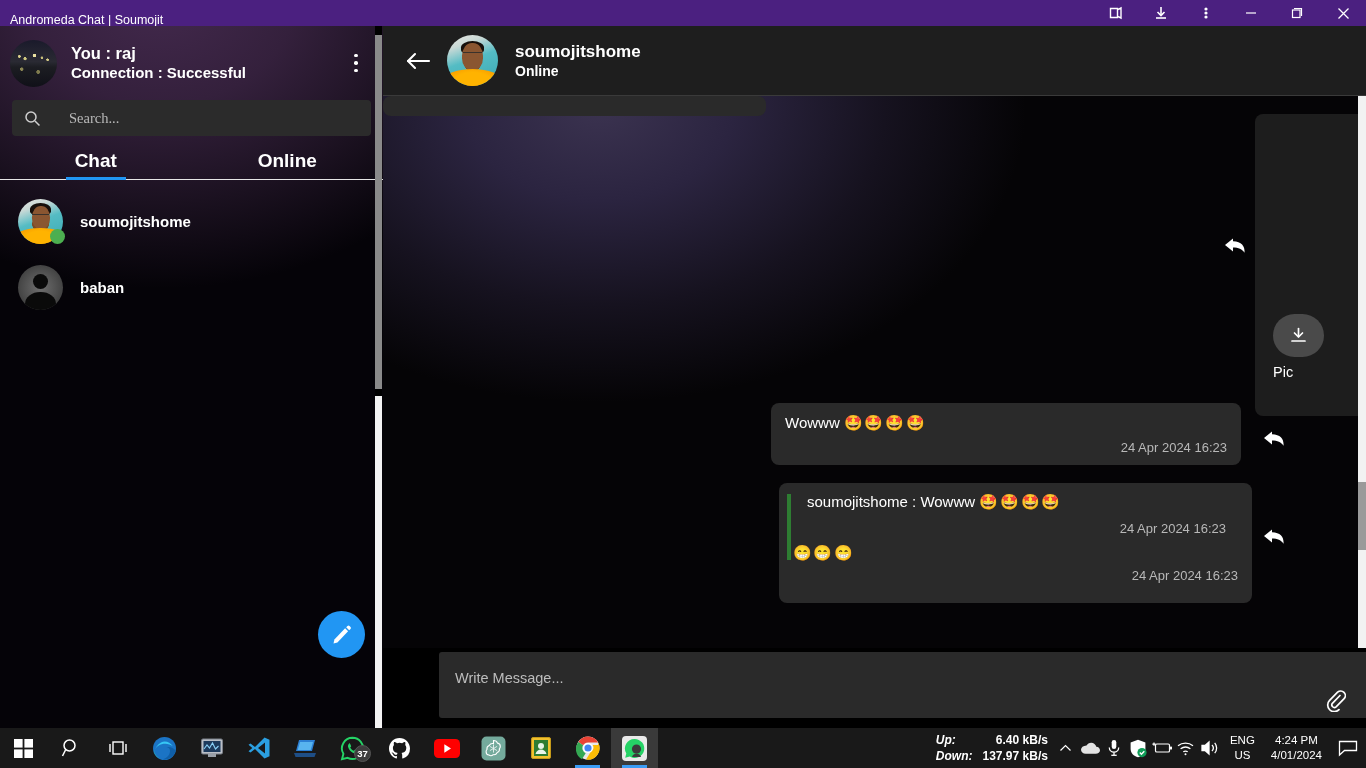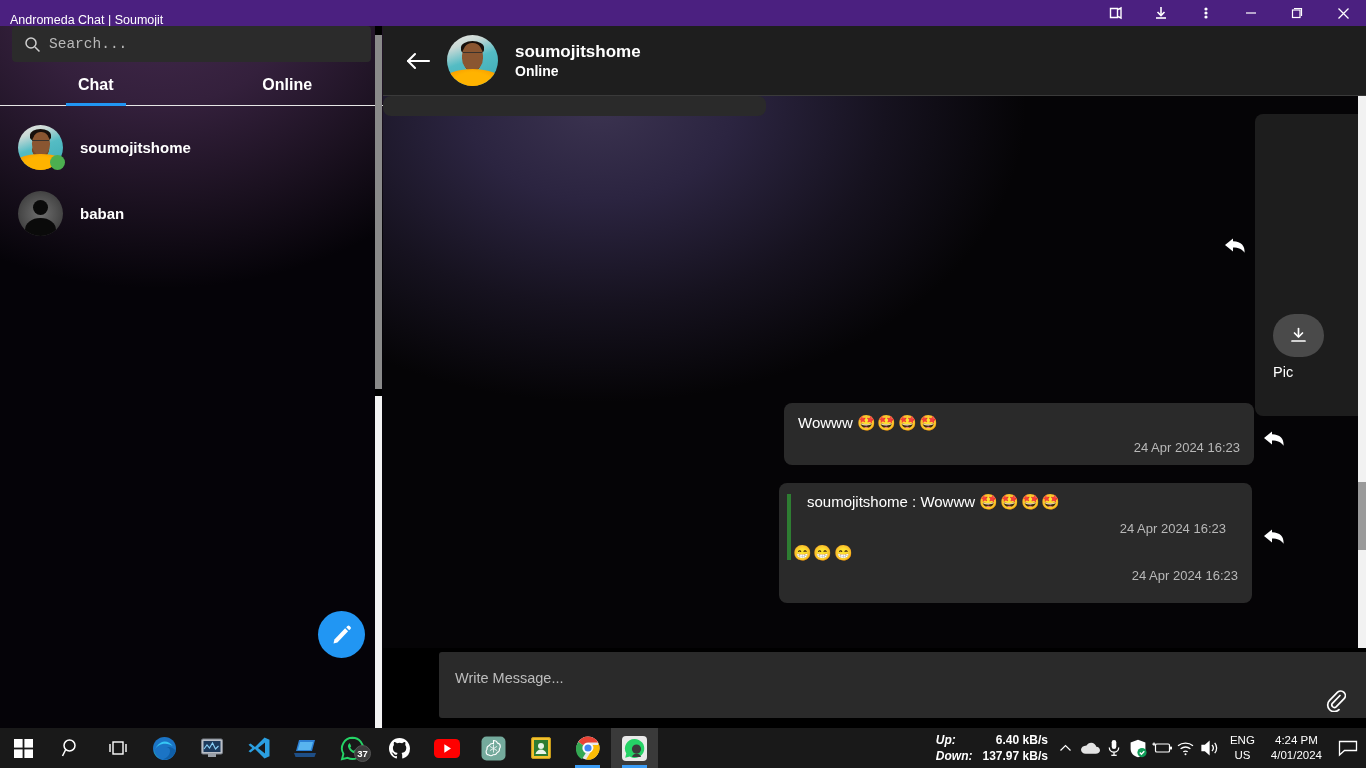--- a/index.html
+++ b/index.html
@@ -69,30 +69,30 @@
   }
   #kebab i { width: 3.5px; height: 3.5px; border-radius: 50%; background: #fff; display:block;}
 
   #search-wrap { padding: 0 12px; }
   #search-box {
     height: 36px; background: #2b2b2b; border-radius: 4px;
     display: flex; align-items: center; padding: 0 12px;
   }
   #search-box input {
     background: transparent; border: 0; outline: 0; color: #cfcfcf;
-    font-size: 14.5px; font-family: Liberation Mono, monospace; margin-left: 8px; flex: 1;
+    font-size: 14.5px; font-family: Liberation Serif, serif; margin-left: 28px; flex: 1;
   }
   #search-box input::placeholder { color: #b9b9b9; }
 
   #tabs {
     display: flex; margin-top: 14px; border-bottom: 1px solid #e6e6e6;
     height: 30px;
   }
   .tab {
-    flex: 1; text-align: center; color: #fff; font-size: 16px;
+    flex: 1; text-align: center; color: #fff; font-size: 19px;
     font-weight: bold; position: relative;
   }
   .tab span { display:inline-block; padding-bottom: 8px; }
   .tab.active::after {
     content: ""; position: absolute; left: 50%; transform: translateX(-50%);
     bottom: -1px; width: 60px; height: 3px; background: #2196f3;
   }
 
   #contact-list { padding-top: 8px; }
   .contact {
@@ -201,21 +201,21 @@
     left: 872px; top: 18px; width: 479px; height: 302px;
     background: #1d1d1d; border-radius: 8px;
   }
   #dl-btn {
     position: absolute; left: 18px; top: 200px; width: 51px; height: 43px;
     border-radius: 22px; background: #4a4a4a;
     display: flex; align-items: center; justify-content: center;
   }
   #pic-label { position: absolute; left: 18px; top: 250px; color: #fff; font-size: 14.5px; }
 
-  #bubble-1 { left: 401px; top: 307px; width: 470px; height: 62px; padding: 11px 14px 8px 14px; }
+  #bubble-1 { left: 388px; top: 307px; width: 470px; height: 62px; padding: 11px 14px 8px 14px; }
   #bubble-2 { left: 396px; top: 387px; width: 473px; height: 120px; padding: 10px 14px 8px 14px; }
   .quote-bar {
     position: absolute; left: 8px; top: 11px; width: 4px; height: 66px; background: #2e7d32;
   }
   .quoted { padding-left: 14px; }
   .reply-ico { position: absolute; width: 30px; height: 28px; }
   .emo { font-size: 15px; letter-spacing: 2px; }
 
   
   #composer {
@@ -320,20 +320,32 @@
     <svg width="13" height="13" viewBox="0 0 13 13" stroke="#fff" stroke-width="1.3">
         <path d="M1.5 1.5l10 10M11.5 1.5l-10 10"></path>
       </svg>
   </div>
 </div>
 
 <div id="app">
 
   <div id="sidebar">
 
+    <div id="sidebar-head">
+      <div class="avatar-circle av-city"></div>
+      <div class="name-block">
+        <div class="you-line">You : raj</div>
+        <div class="conn-line">Connection : Successful</div>
+      </div>
+      <div id="kebab">
+        <i></i>
+        <i></i>
+        <i></i>
+      </div>
+    </div>
 
     <div id="search-wrap">
       <div id="search-box">
         <svg width="17" height="17" viewBox="0 0 17 17" fill="none" stroke="#cfcfcf" stroke-width="1.5">
           <circle cx="7" cy="7" r="5"></circle>
             <path d="M11 11l4.5 4.5"></path>
         </svg>
         <input id="search-input" type="text" placeholder="Search..." style="">
       </div>
     </div>

